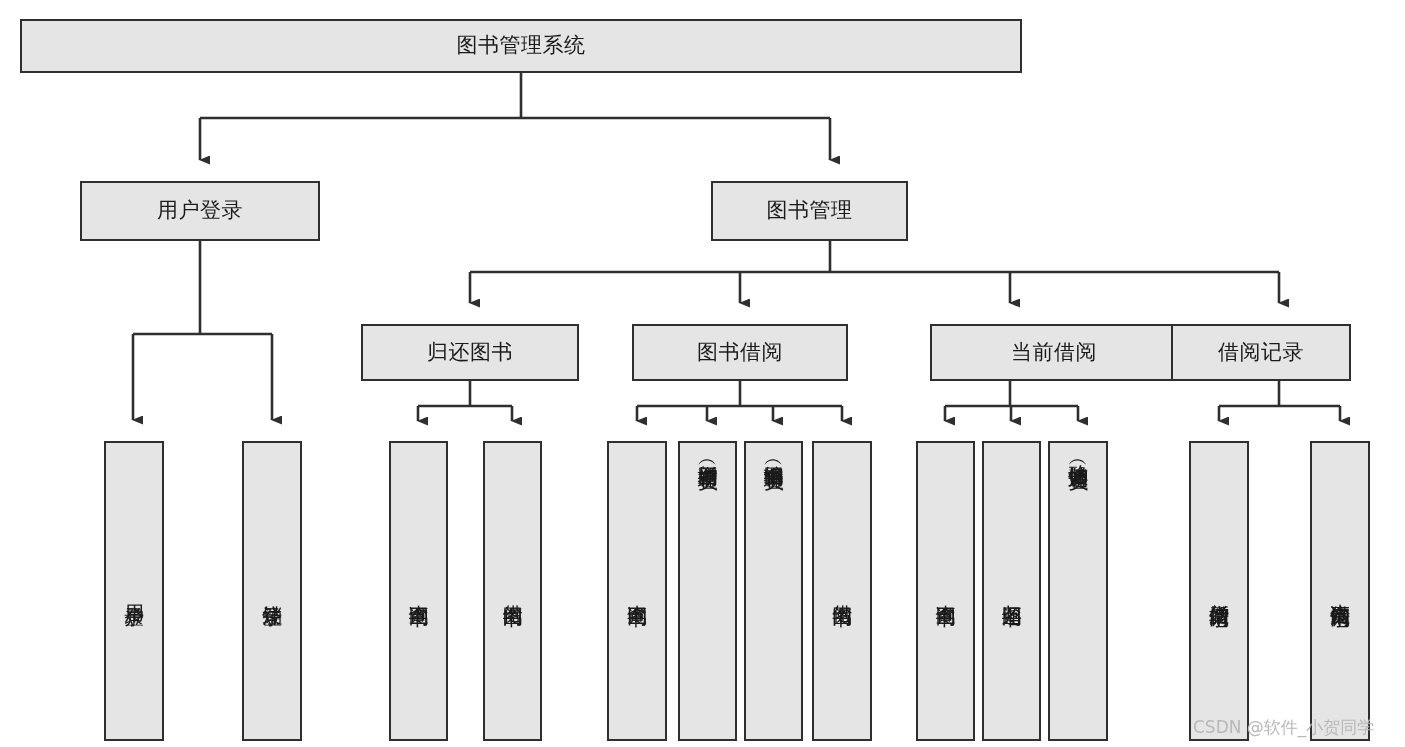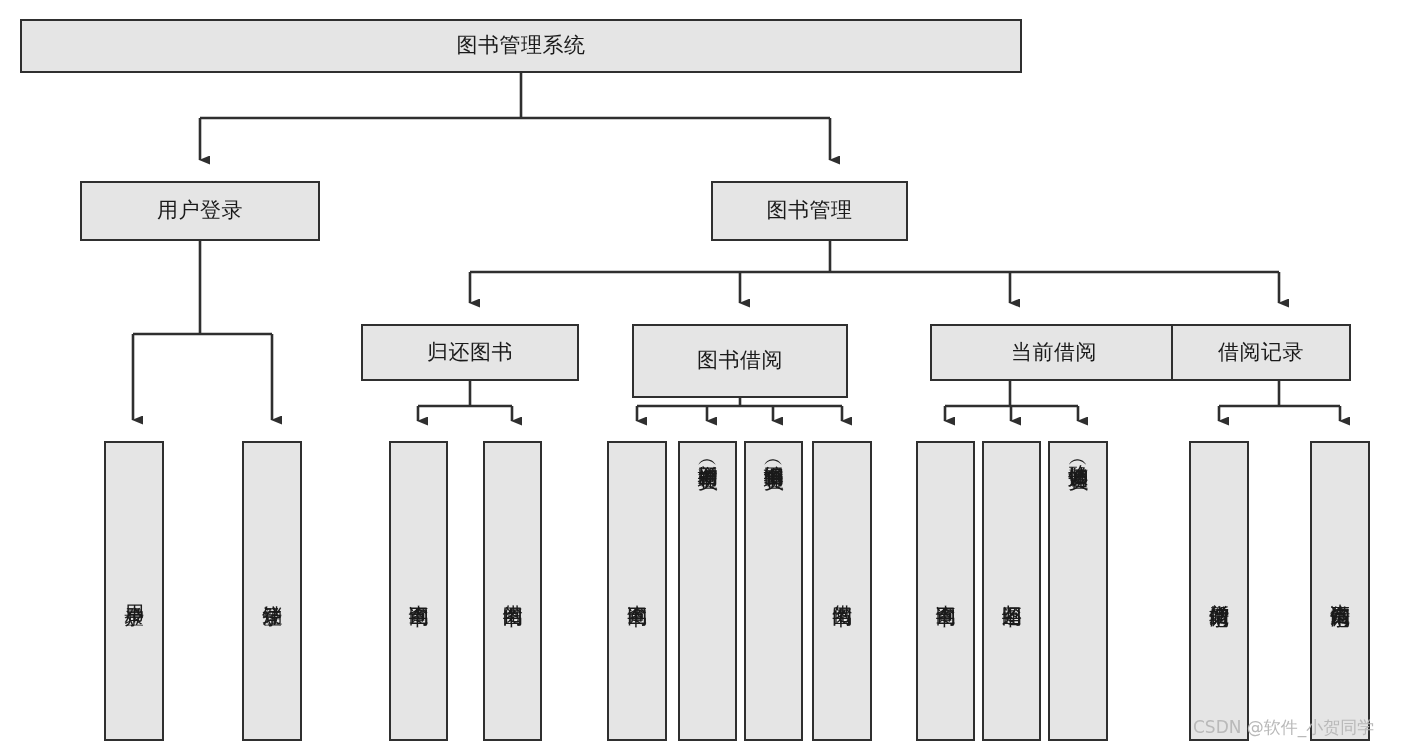--- a/index.html
+++ b/index.html
@@ -125,21 +125,21 @@
       </div>
       <div class="node-box" style="left: 80px; top: 173px; width: 240px; height: 60px;">
         <span class="node-label-h">用户登录</span>
       </div>
       <div class="node-box" style="left: 711px; top: 173px; width: 197px; height: 60px;">
         <span class="node-label-h">图书管理</span>
       </div>
       <div class="node-box" style="left: 361px; top: 316px; width: 218px; height: 57px;">
         <span class="node-label-h">归还图书</span>
       </div>
-      <div class="node-box" style="left: 632px; top: 316px; width: 216px; height: 74px;">
+      <div class="node-box" style="left: 632px; top: 316px; width: 216px; height: 57px;">
         <span class="node-label-h">图书借阅</span>
       </div>
       <div class="node-box" style="left: 930px; top: 316px; width: 248px; height: 57px;">
         <span class="node-label-h">当前借阅</span>
       </div>
       <div class="node-box" style="left: 1171px; top: 316px; width: 180px; height: 57px;">
         <span class="node-label-h">借阅记录</span>
       </div>
       <div class="node-box leaf-box center-text" style="left: 104px; top: 433px; width: 60px; height: 300px;">
         <span class="node-label-v">用户登录</span>

